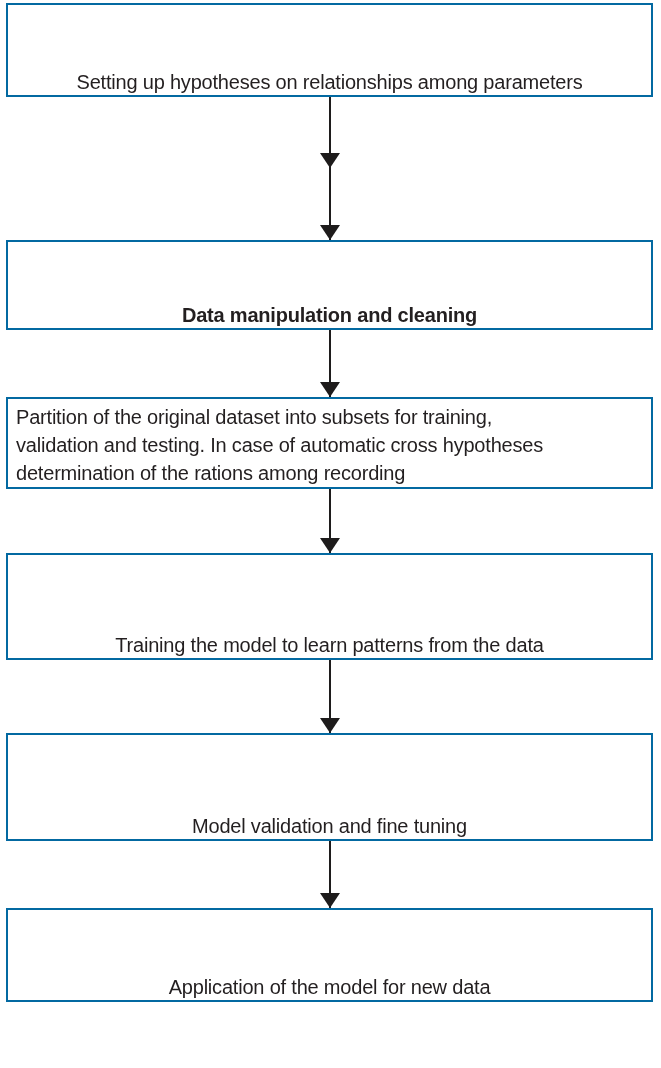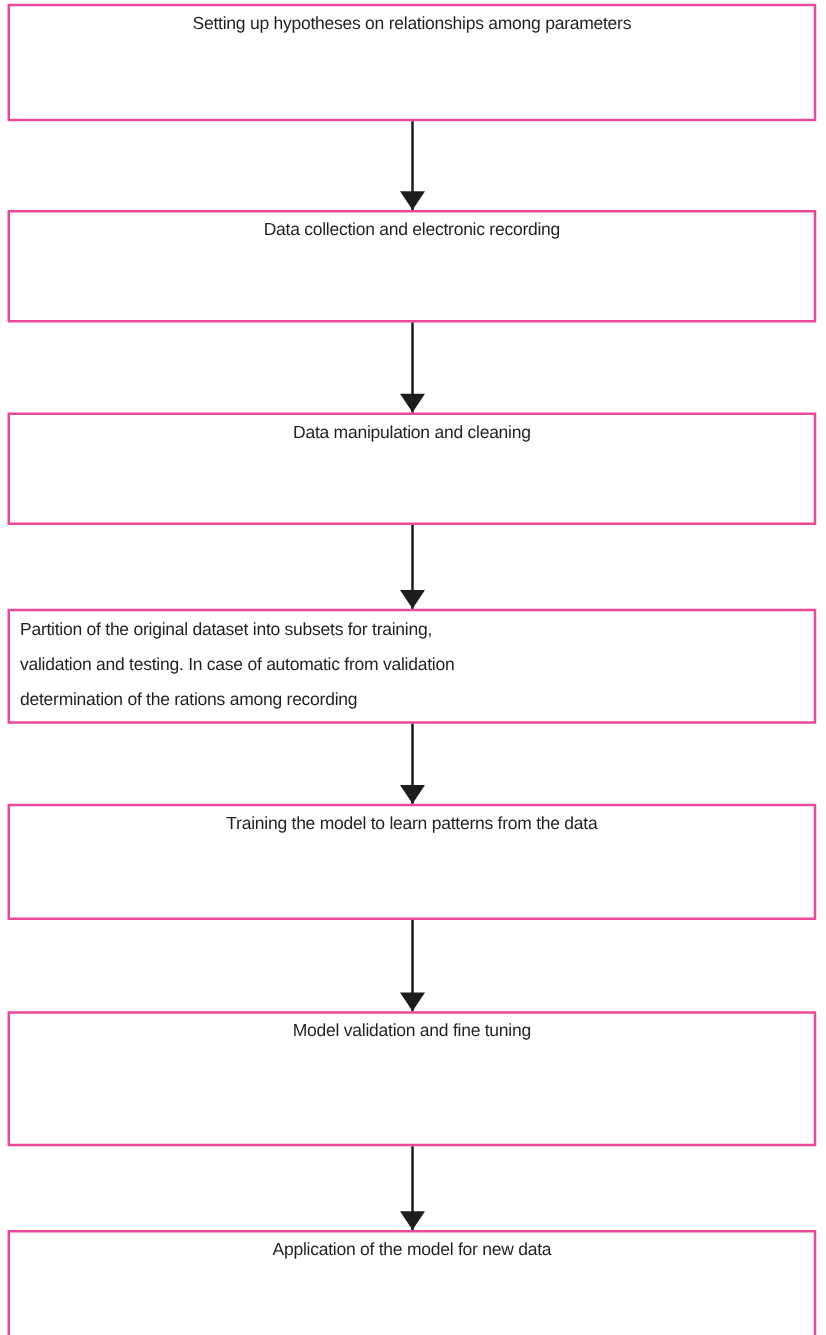--- a/index.html
+++ b/index.html
@@ -15,41 +15,41 @@
   }
   .canvas {
     position: relative;
     width: 647px;
     margin-left: 6px;
     padding-top: 3px;
   }
   .box {
     box-sizing: border-box;
     width: 647px;
-    border: 2px solid #ec4899;
+    border: 2px solid #0369a1;
     background: #ffffff;
     display: flex;
-    align-items: flex-start;
+    align-items: flex-end;
     justify-content: center;
     text-align: center;
     color: #231f20;
-    font-size: 14px;
+    font-size: 20px;
     letter-spacing: -0.2px;
     line-height: 26px;
   }
   .b1 { height: 94px; }
   .b2 { height: 90px; }
-  .b3 { height: 90px; }
+  .b3 { height: 90px; font-weight: bold; }
   .b4 {
     height: 92px;
     justify-content: flex-start;
     text-align: left;
     padding: 0 22px 0 8px;
   }
-  .b5 { height: 93px; }
+  .b5 { height: 107px; }
   .b6 { height: 108px; }
   .b7 { height: 94px; }
   .lines { line-height: 28px; }
   .lines .label { white-space: nowrap; }
   .arrow {
     width: 2px;
     background: #1e1c1c;
     margin: 0 auto;
     position: relative;
   }
@@ -76,36 +76,33 @@
 <body>
 
 <div class="canvas">
 
   <div class="box b1">
     <span class="label">Setting up hypotheses on relationships among parameters</span>
   </div>
 
   <div class="arrow a1"></div>
 
-  <div class="box b2">
-    <span class="label">Data collection and electronic recording</span>
-  </div>
 
   <div class="arrow a2"></div>
 
   <div class="box b3">
     <span class="label">Data manipulation and cleaning</span>
   </div>
 
   <div class="arrow a3"></div>
 
   <div class="box b4">
     <div class="lines">
       <div class="label">Partition of the original dataset into subsets for training,</div>
-      <div class="label">validation and testing. In case of automatic from validation</div>
+      <div class="label">validation and testing. In case of automatic cross hypotheses</div>
       <div class="label">determination of the rations among recording</div>
     </div>
   </div>
 
   <div class="arrow a4"></div>
 
   <div class="box b5">
     <span class="label">Training the model to learn patterns from the data</span>
   </div>
 

